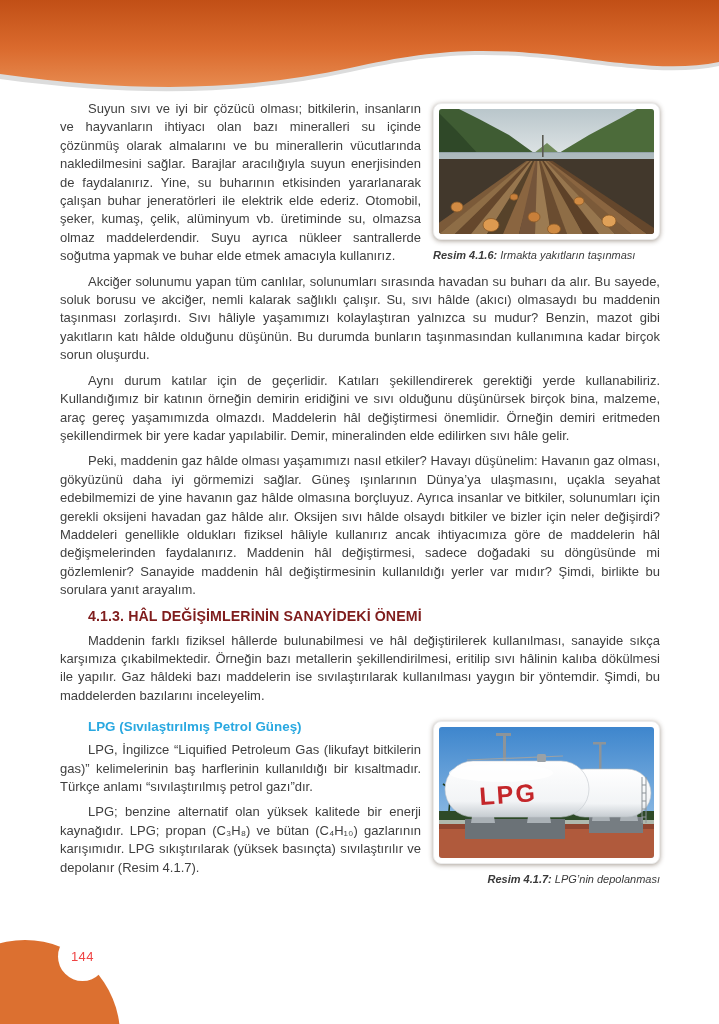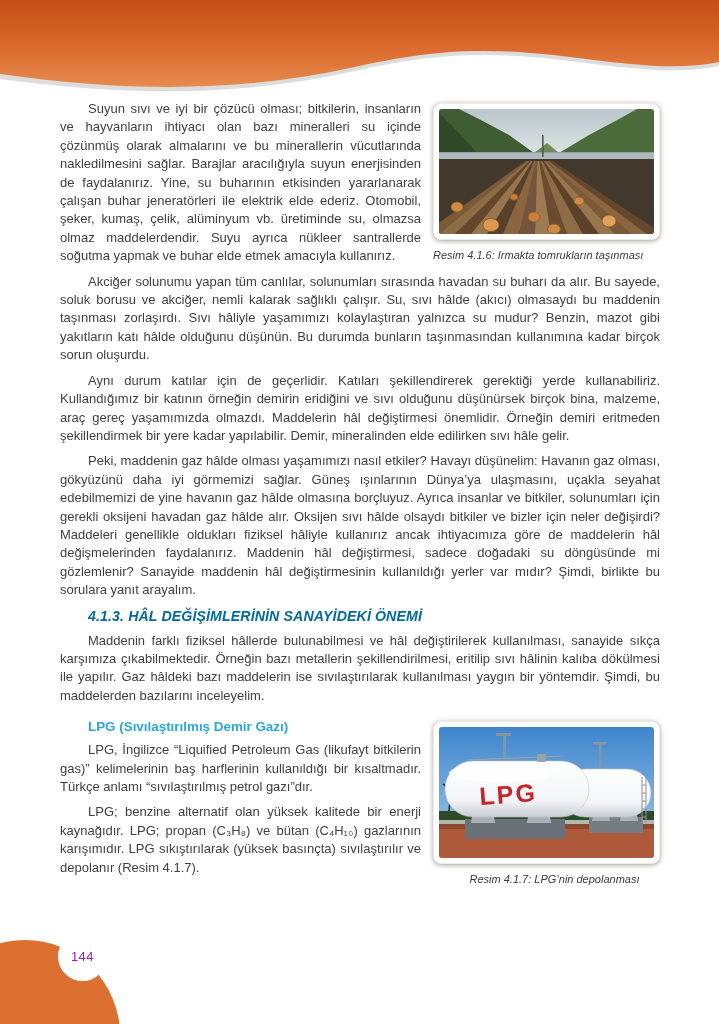--- a/index.html
+++ b/index.html
@@ -23,41 +23,41 @@
   .frame {
     background:#ffffff; border:1px solid #ececec; border-radius:8px;
     padding:5px; box-shadow:0 1px 5px rgba(60,40,20,.45);
   }
   .photo { display:block; width:215px; border-radius:3px; overflow:hidden; line-height:0; }
   .photo svg { display:block; }
   figcaption {
     margin-top:8px; font-size:11px; line-height:15px; color:#3a3a3a;
     font-style:italic; text-align:justify; text-indent:0;
   }
-  .cap-label { font-weight:normal; }
-  .cap-left { text-align:center; padding-left:16px; }
+  .cap-label { font-weight:bold; }
+  .cap-left { text-align:right; padding-left:16px; }
   h2.section-heading {
     margin:2px 0 7px 28px; font-size:14.2px; line-height:18px;
-    color:#0369a1; font-weight:bold; text-align:left; letter-spacing:.1px;font-style:italic;
+    color:#7f1d1d; font-weight:bold; text-align:left; letter-spacing:.1px;
   }
   h3.lpg-heading {
     margin:13px 0 6px 28px; font-size:13.4px; line-height:17px;
     color:#29a8e0; font-weight:bold; text-align:left;
   }
   .clear { clear:both; }
   
   .corner-circle {
     position:absolute; left:-70px; top:940px; width:190px; height:190px;
     border-radius:50%; background:#dc7030;
   }
   .page-num-notch {
     position:absolute; left:58px; top:932px; width:49px; height:49px;
     border-radius:50%; background:#ffffff;
     display:flex; align-items:center; justify-content:center;
-    font-size:13px; color:#a21caf; letter-spacing:.5px;
+    font-size:13px; color:#ef4444; letter-spacing:.5px;
   }
 </style>
 </head>
 <body>
 
 <div class="page">
 
   <div class="header-wave">
     <svg viewBox="0 0 719 96" preserveAspectRatio="none">
       <defs>
@@ -121,21 +121,21 @@
               <ellipse cx="140" cy="92" rx="5" ry="4" fill="#d28b43"></ellipse>
               <ellipse cx="170" cy="112" rx="7" ry="6" fill="#e0a158"></ellipse>
               <ellipse cx="115" cy="120" rx="6.5" ry="5" fill="#cf8a42"></ellipse>
               <ellipse cx="75" cy="88" rx="4" ry="3.2" fill="#c87f3a"></ellipse>
             </g>
           </svg>
         </div>
       </div>
       <figcaption>
         <span class="cap-label">Resim 4.1.6:</span>
-        <span>Irmakta tomrukların taşınması</span>
+        <span>Irmakta yakıtların taşınması</span>
       </figcaption>
     </figure>
 
     <p class="body">Suyun sıvı ve iyi bir çözücü olması; bitkilerin, insanların ve hayvanların ihtiyacı olan bazı mineralleri su içinde çözünmüş olarak almalarını ve bu minerallerin vücutlarında nakledilmesini sağlar. Barajlar aracılığıyla suyun enerjisinden de faydalanırız. Yine, su buharının etkisinden yararlanarak çalışan buhar jeneratörleri ile elektrik elde ederiz. Otomobil, şeker, kumaş, çelik, alüminyum vb. üretiminde su, olmazsa olmaz maddelerdendir. Suyu ayrıca nükleer santrallerde soğutma yapmak ve buhar elde etmek amacıyla kullanırız.</p>
     <p class="body">Akciğer solunumu yapan tüm canlılar, solunumları sırasında havadan su buharı da alır. Bu sayede, soluk borusu ve akciğer, nemli kalarak sağlıklı çalışır. Su, sıvı hâlde (akıcı) olmasaydı bu maddenin taşınması zorlaşırdı. Sıvı hâliyle yaşamımızı kolaylaştıran yalnızca su mudur? Benzin, mazot gibi yakıtların katı hâlde olduğunu düşünün. Bu durumda bunların taşınmasından kullanımına kadar birçok sorun oluşurdu.</p>
     <p class="body">Aynı durum katılar için de geçerlidir. Katıları şekillendirerek gerektiği yerde kullanabiliriz. Kullandığımız bir katının örneğin demirin eridiğini ve sıvı olduğunu düşünürsek birçok bina, malzeme, araç gereç yaşamımızda olmazdı. Maddelerin hâl değiştirmesi önemlidir. Örneğin demiri eritmeden şekillendirmek bir yere kadar yapılabilir. Demir, mineralinden elde edilirken sıvı hâle gelir.</p>
     <p class="body">Peki, maddenin gaz hâlde olması yaşamımızı nasıl etkiler? Havayı düşünelim: Havanın gaz olması, gökyüzünü daha iyi görmemizi sağlar. Güneş ışınlarının Dünya’ya ulaşmasını, uçakla seyahat edebilmemizi de yine havanın gaz hâlde olmasına borçluyuz. Ayrıca insanlar ve bitkiler, solunumları için gerekli oksijeni havadan gaz hâlde alır. Oksijen sıvı hâlde olsaydı bitkiler ve bizler için neler değişirdi? Maddeleri genellikle oldukları fiziksel hâliyle kullanırız ancak ihtiyacımıza göre de maddelerin hâl değişmelerinden faydalanırız. Maddenin hâl değiştirmesi, sadece doğadaki su döngüsünde mi gözlemlenir? Sanayide maddenin hâl değiştirmesinin kullanıldığı yerler var mıdır? Şimdi, birlikte bu sorulara yanıt arayalım.</p>
 
     <h2 class="section-heading">4.1.3. HÂL DEĞİŞİMLERİNİN SANAYİDEKİ ÖNEMİ</h2>
 
@@ -189,21 +189,21 @@
               <text x="40" y="76" font-size="25" font-weight="bold" letter-spacing="2" fill="#c4262a" transform="rotate(-4 70 62)">LPG</text>
             </svg>
           </div>
         </div>
         <figcaption class="cap-left">
           <span class="cap-label">Resim 4.1.7:</span>
           <span>LPG’nin depolanması</span>
         </figcaption>
       </figure>
 
-      <h3 class="lpg-heading">LPG (Sıvılaştırılmış Demir Gazı)</h3>
+      <h3 class="lpg-heading">LPG (Sıvılaştırılmış Petrol Güneş)</h3>
       <p class="body">LPG, İngilizce “Liquified Petroleum Gas (likufayt bitkilerin gas)” kelimelerinin baş harflerinin kullanıldığı bir kısaltmadır. Türkçe anlamı “sıvılaştırılmış petrol gazı”dır.</p>
       <p class="body">LPG; benzine alternatif olan yüksek kalitede bir enerji kaynağıdır. LPG; propan (C₃H₈) ve bütan (C₄H₁₀) gazlarının karışımıdır. LPG sıkıştırılarak (yüksek basınçta) sıvılaştırılır ve depolanır (Resim 4.1.7).</p>
       <div class="clear"></div>
     </section>
 
   </main>
 
   <div class="corner-circle"></div>
   <div class="page-num-notch">
     <span>144</span>

